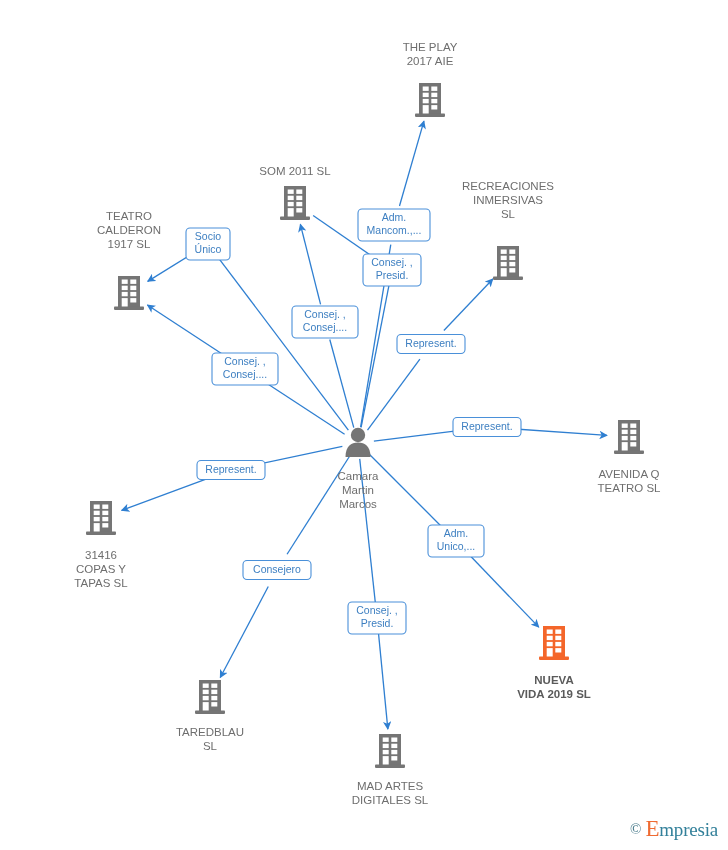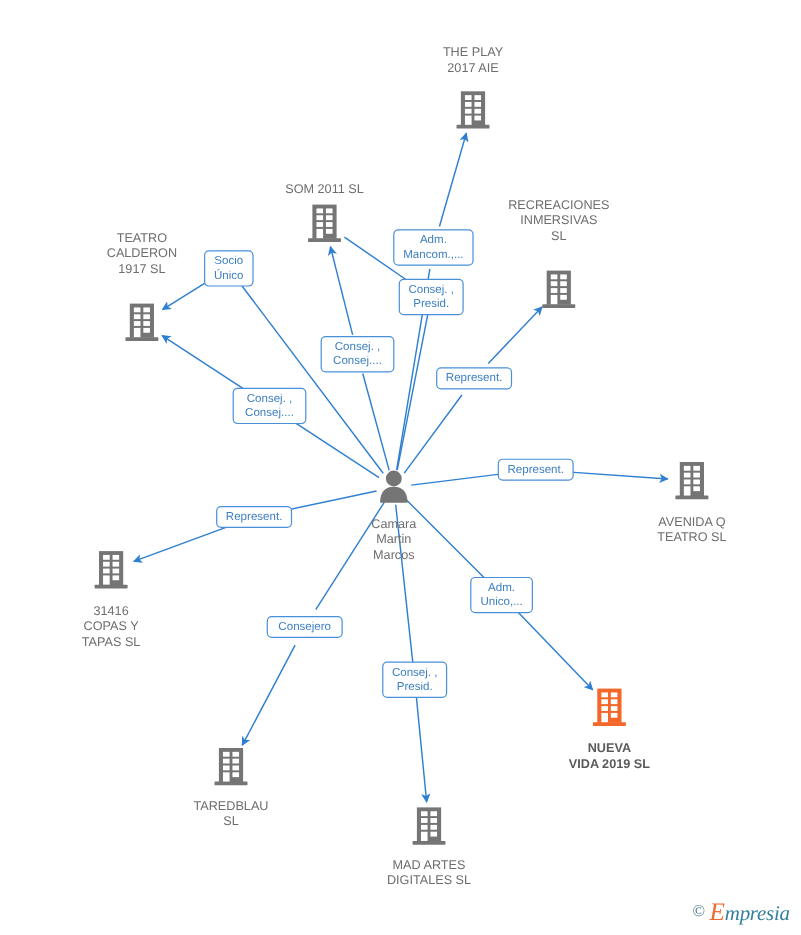--- a/index.html
+++ b/index.html
@@ -59,21 +59,20 @@
     gap: 4px;
     user-select: none;
   }
   .watermark .copy {
     font-family: "Liberation Serif", serif;
     font-size: 15px;
     color: #4a7c8c;
   }
   .watermark .brand {
     font-family: "Liberation Serif", serif;
-    font-style: italic;
     font-size: 19px;
     color: #33809a;
     letter-spacing: -0.2px;
   }
   .watermark .brand .cap {
     color: #ef6b32;
     font-size: 23px;
   }
 </style>
 </head>

